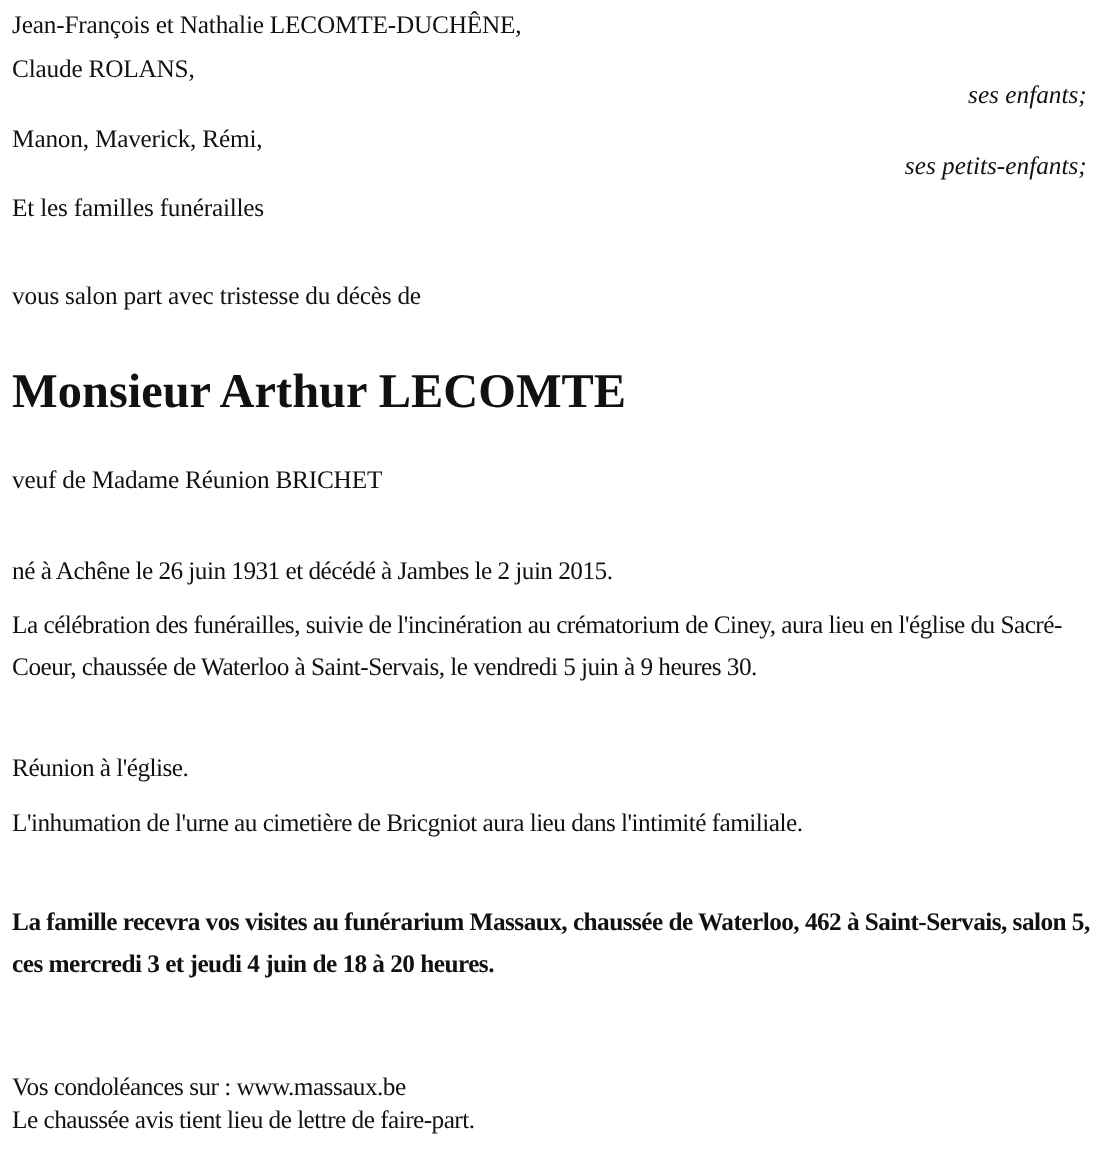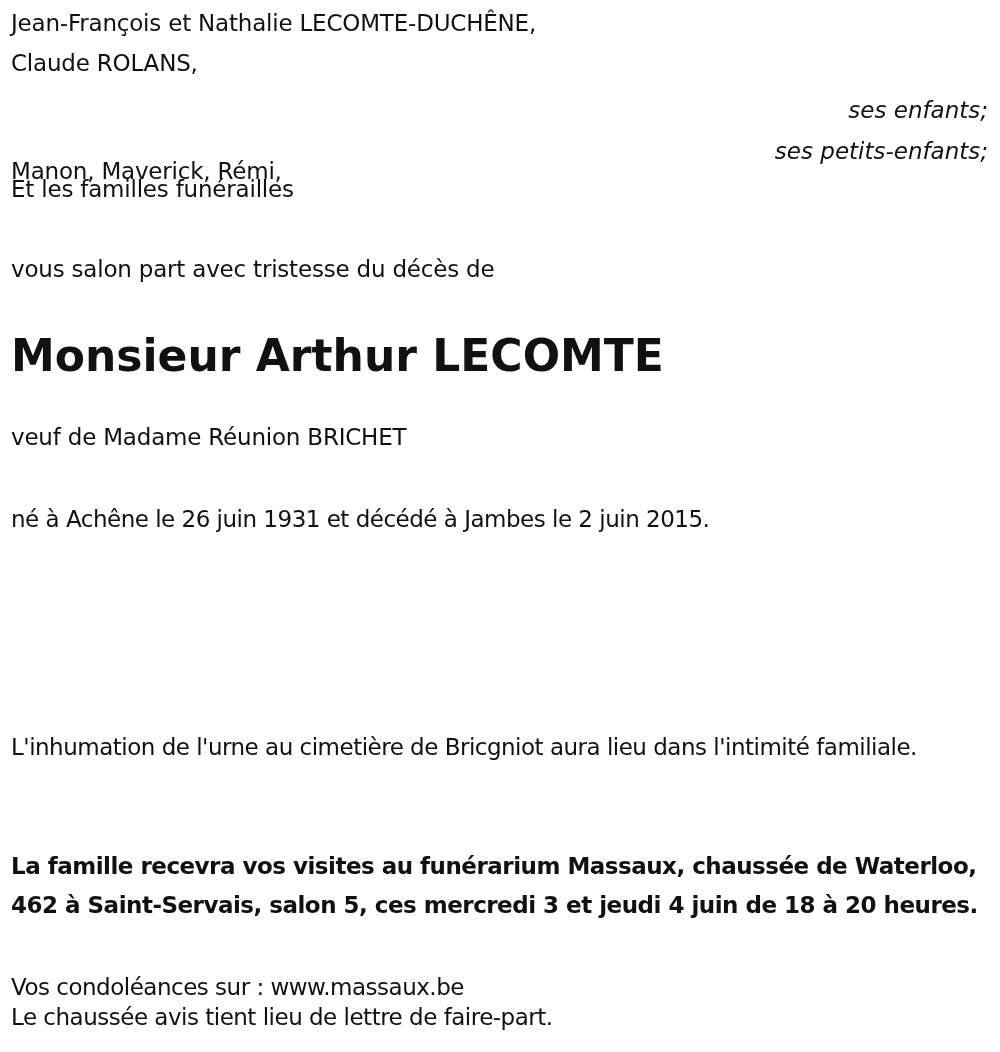--- a/index.html
+++ b/index.html
@@ -12,20 +12,21 @@
       height: 1052px;
       overflow: hidden;
       color: #111111;
       font-family: "DejaVu Sans", sans-serif;
       font-size: 23px;
     }
     .page {
       position: relative;
       width: 1000px;
       height: 781px;
+      font-family: Liberation Serif, serif;
     }
     .line {
       position: absolute;
       left: 11px;
       white-space: nowrap;
       letter-spacing: -0.2px;
     }
     .right {
       position: absolute;
       right: 12px;
@@ -39,45 +40,47 @@
       font-size: 44px;
       white-space: nowrap;
     }
     .para {
       position: absolute;
       left: 11px;
       width: 985px;
       line-height: 39px;
       letter-spacing: -0.5px;
     }
-    .bold { font-weight: bold; margin-top: 29px; }
+    .bold { font-weight: bold; }
   </style>
 </head>
 <body>
 
 <div class="page">
 
   <div class="line" style="top:10px;">Jean-François et Nathalie LECOMTE-DUCHÊNE,</div>
   <div class="line" style="top:50px;">Claude ROLANS,</div>
-  <div class="right" style="top:74px;margin-top:23px;">ses enfants;</div>
+  <div class="right" style="top:74px;">ses enfants;</div>
 
-  <div class="line" style="top:114px;margin-top:44px;">Manon, Maverick, Rémi,</div>
+  <div class="line" style="top:114px;">Manon, Maverick, Rémi,</div>
   <div class="right" style="top:138px;">ses petits-enfants;</div>
 
   <div class="line" style="top:176px;">Et les familles funérailles</div>
 
   <div class="line" style="top:256px;">vous salon part avec tristesse du décès de</div>
 
   <div class="title" style="top:330px;">Monsieur Arthur LECOMTE</div>
 
   <div class="line" style="top:424px;">veuf de Madame Réunion BRICHET</div>
 
   <div class="line" style="top:506px; letter-spacing:-0.5px;">né à Achêne le 26 juin 1931 et décédé à Jambes le 2 juin 2015.</div>
 
+  <div class="para" style="top:548px;">La célébration des funérailles, suivie de l'incinération au crématorium de Ciney, aura lieu en l'église du Sacré-Coeur, chaussée de Waterloo à Saint-Servais, le vendredi 5 juin à 9 heures 30.</div>
 
+  <div class="para" style="top:678px;">Réunion à l'église.</div>
 
   <div class="para" style="top:728px;">L'inhumation de l'urne au cimetière de Bricgniot aura lieu dans l'intimité familiale.</div>
 
   <div class="para bold" style="top:818px;">La famille recevra vos visites au funérarium Massaux, chaussée de Waterloo, 462 à Saint-Servais, salon 5, ces mercredi 3 et jeudi 4 juin de 18 à 20 heures.</div>
 
   <div class="para" style="top:968px;">Vos condoléances sur : www.massaux.be</div>
 
   <div class="para" style="top:998px;">Le chaussée avis tient lieu de lettre de faire-part.</div>
 
 </div>

